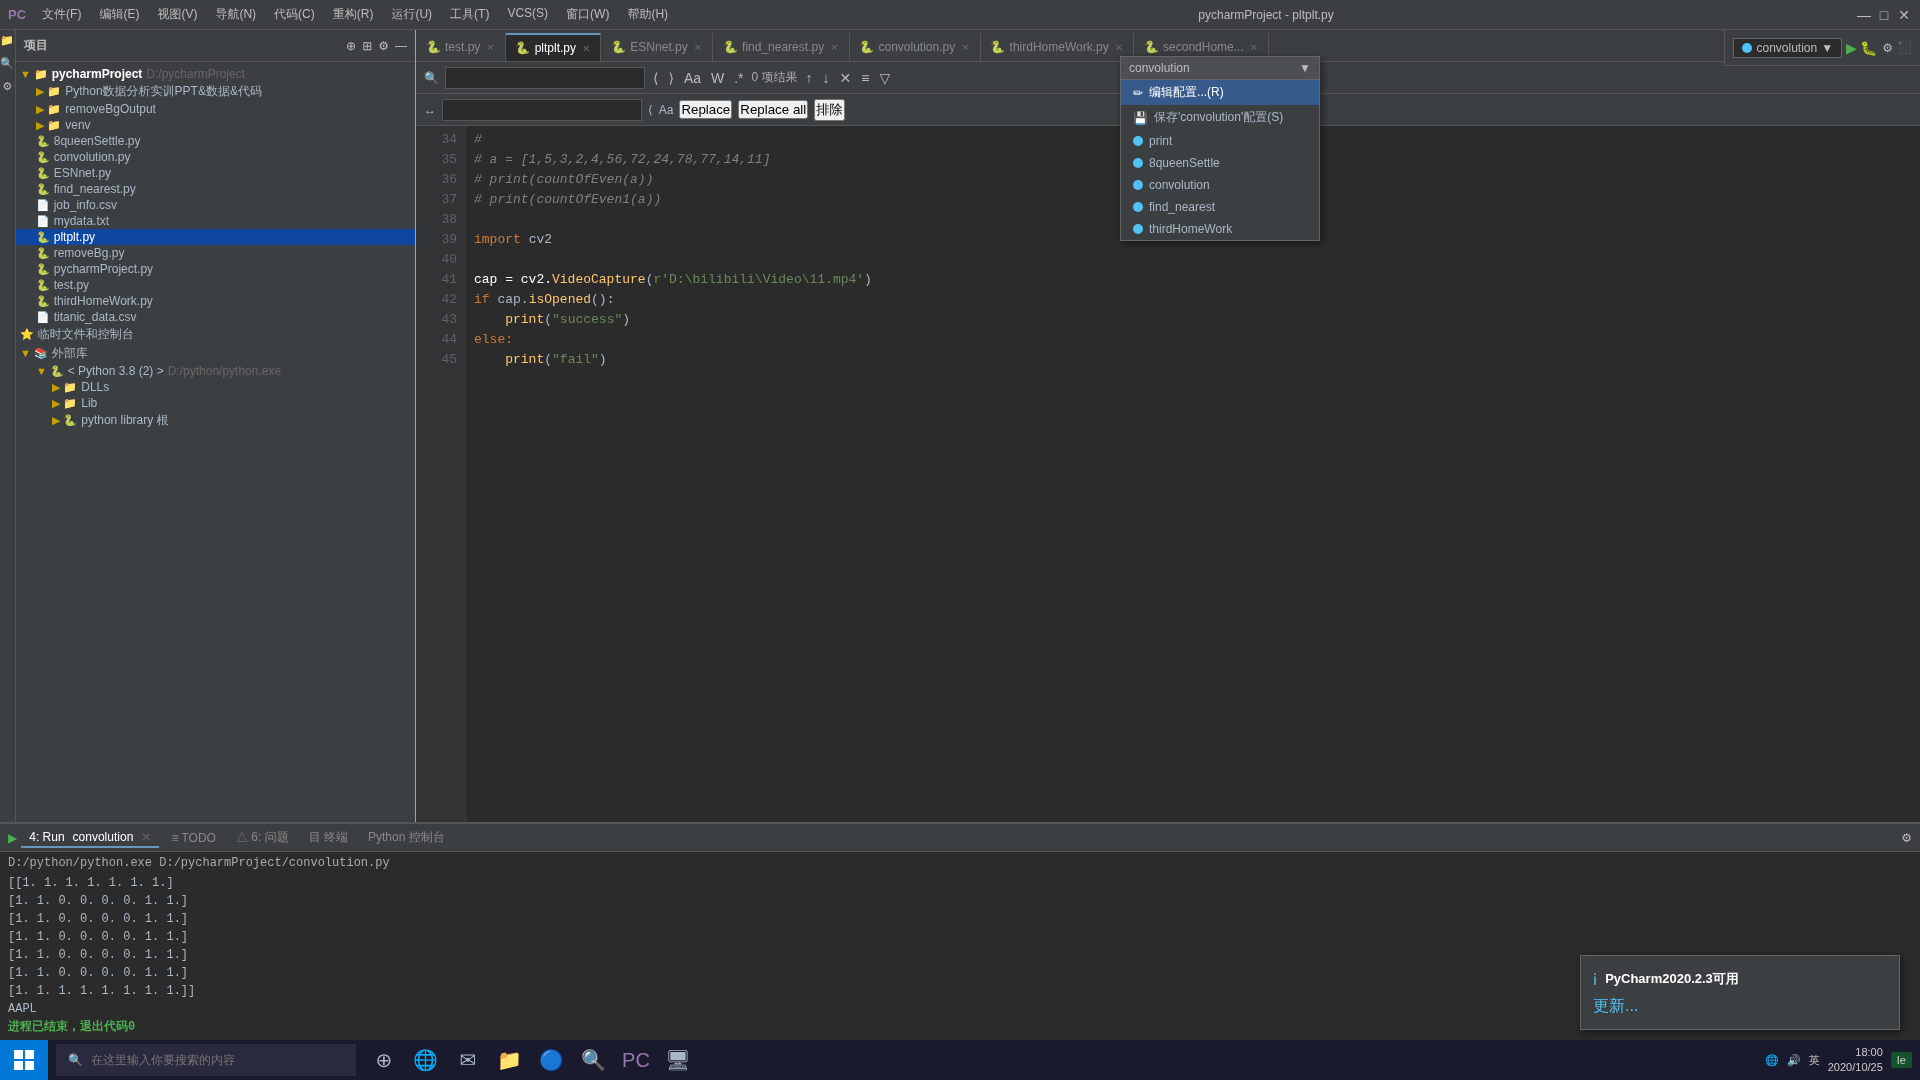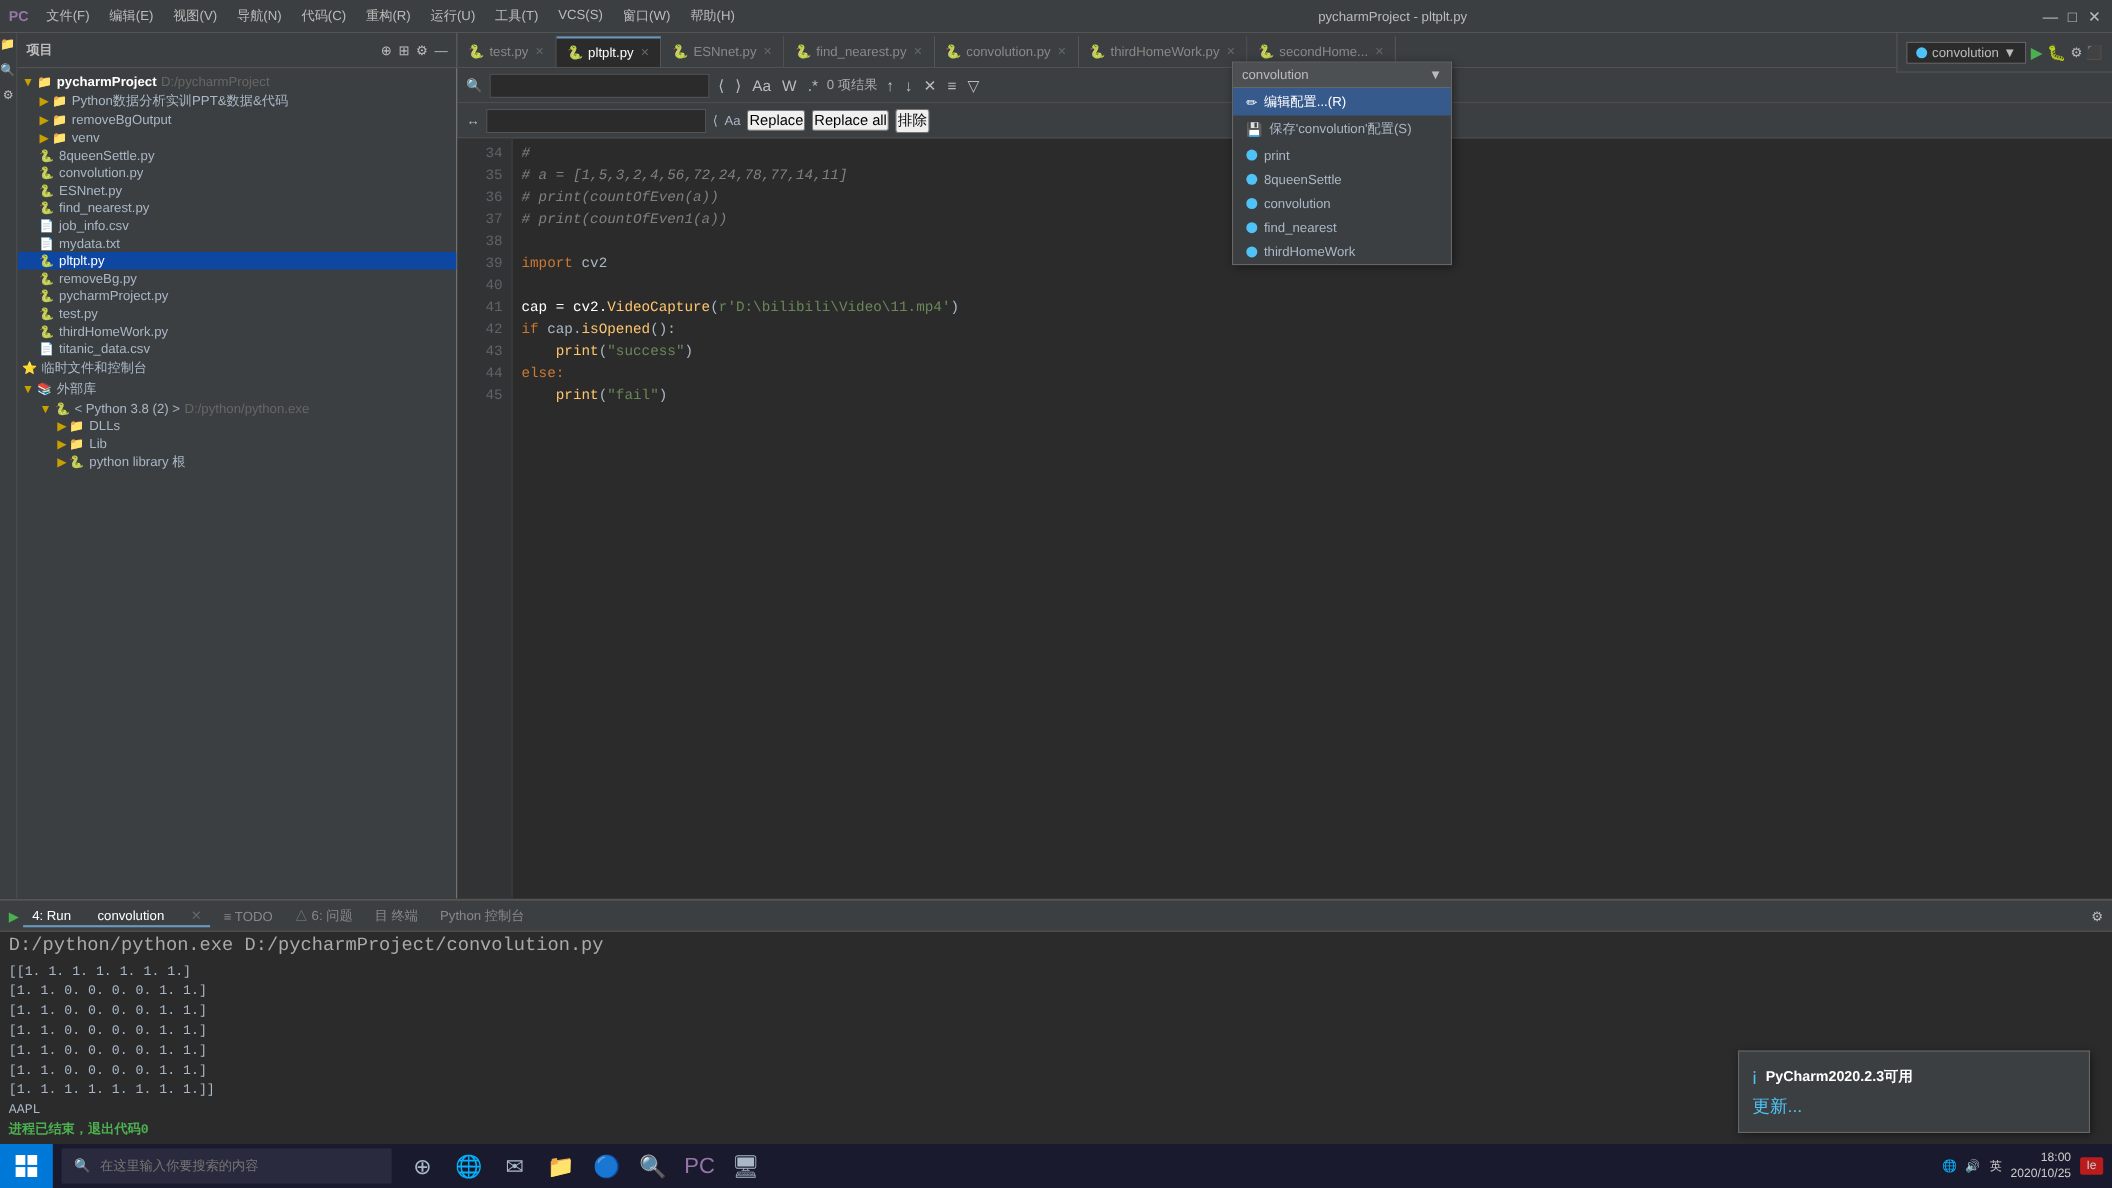--- a/index.html
+++ b/index.html
@@ -211,32 +211,32 @@
       gap: 4px;
       border-bottom: 1px solid #555;
     }
     .bottom-tab {
       padding: 2px 8px;
       cursor: pointer;
       font-size: 12px;
       color: #888;
       display: flex;
       align-items: center;
-      gap: 20px;
+      gap: 4px;
     }
     .bottom-tab.active { color: #fff; border-bottom: 2px solid #6897bb; }
     #run-output {
       flex: 1;
       padding: 4px 8px;
       font-family: 'Courier New', monospace;
       font-size: 12px;
       overflow-y: auto;
       color: #a9b7c6;
     }
-    .run-header { color: #aaa; font-size: 17px; margin-bottom: 4px; }
+    .run-header { color: #aaa; font-size: 12px; margin-bottom: 4px; }
     .output-text { line-height: 18px; }
     .green-text { color: #4caf50; font-weight: bold; }
 
     
     #statusbar {
       height: 22px;
       background: #3c3f41;
       display: flex;
       align-items: center;
       padding: 0 8px;
@@ -717,15 +717,15 @@
     <div class="taskbar-item">🖥</div>
   </div>
   <div class="sys-tray">
     <span style="cursor:pointer;">🌐</span>
     <span style="cursor:pointer;">🔊</span>
     <span style="cursor:pointer;">英</span>
     <div class="clock" style="cursor:pointer;">
       <div>18:00</div>
       <div>2020/10/25</div>
     </div>
-    <span style="cursor:pointer;background:#b91c1c;padding:2px 6px;border-radius:2px;">Ie</span>
+    <span style="cursor:pointer;background:#14532d;padding:2px 6px;border-radius:2px;">Ie</span>
   </div>
 </div>
 
 </body></html>

